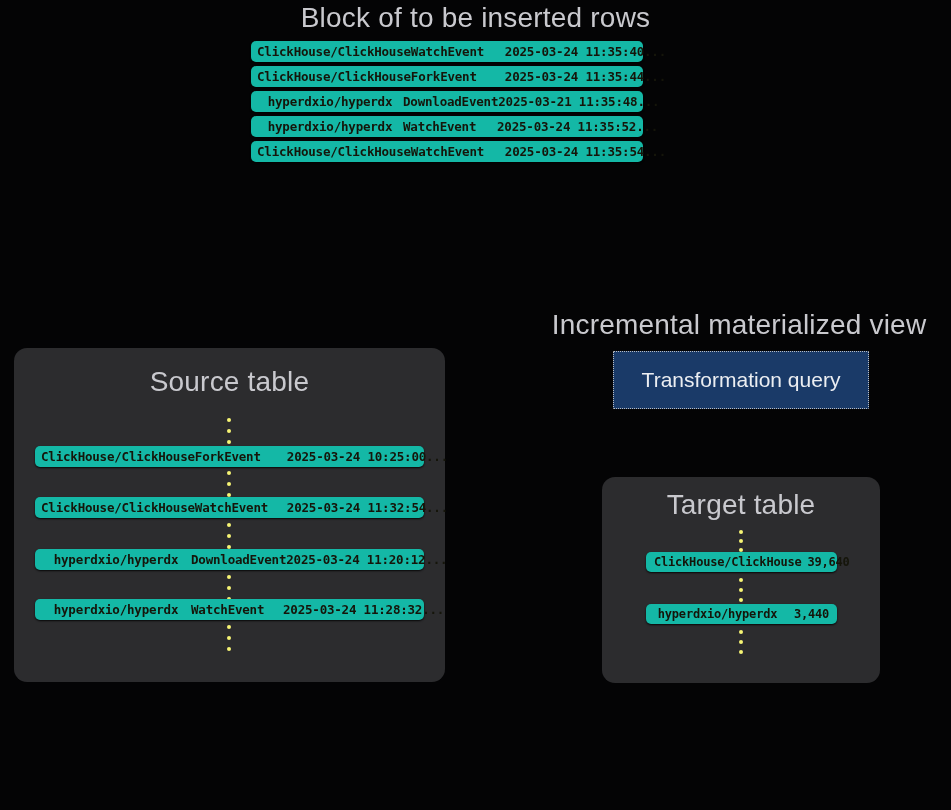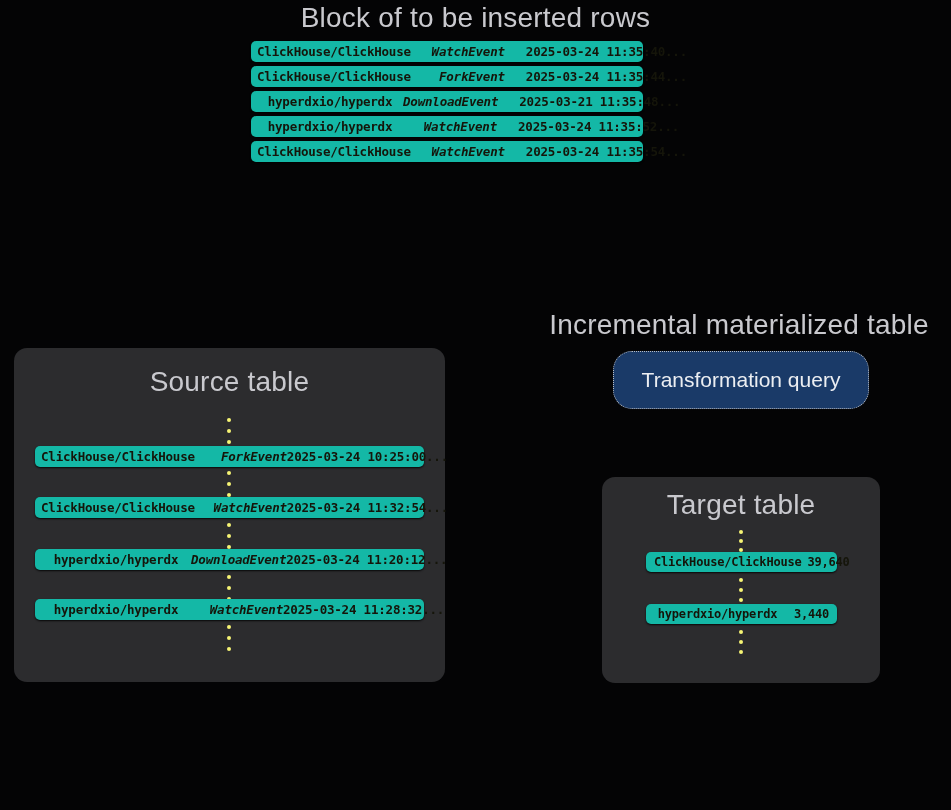--- a/index.html
+++ b/index.html
@@ -37,34 +37,34 @@
     font-size: 12.5px;
     font-weight: 700;
     border-radius: 5px;
     box-shadow: 0 1px 2px rgba(0,0,0,0.85);
     display: flex;
     align-items: center;
     box-sizing: border-box;
     letter-spacing: -0.2px;
   }
   .row .c-repo   { text-align: center; }
-  .row .c-event  { text-align: right; font-style: italic; }
+  .row .c-event  { text-align: left; }
   .row .c-ts     { text-align: center; white-space: nowrap; }
   .row .c-dots   { text-align: center; }
 
   
   #block-rows .row {
     left: 251px;
     width: 392px;
     height: 21px;
     padding: 0 6px;
   }
   #block-rows .c-repo  { flex: 0 0 146px; }
   #block-rows .c-event { flex: 0 0 94px; }
-  #block-rows .c-ts    { flex: 0 0 104px; margin-left: 21px; }
+  #block-rows .c-ts    { flex: 0 0 104px; }
   #block-rows .c-dots  { flex: 1 1 auto; }
 
   
   .card {
     position: absolute;
     background: #2c2c2e;
     border-radius: 13px;
     box-sizing: border-box;
   }
 
@@ -114,21 +114,21 @@
     width: 424px;
   }
   #transform-box {
     position: absolute;
     left: 613px;
     top: 351px;
     width: 256px;
     height: 58px;
     background: #1a3a68;
     border: 1px dotted #b9bcc2;
-    border-radius: 19px;
+    border-radius: 1px;
     display: flex;
     align-items: center;
     justify-content: center;
     box-sizing: border-box;
   }
   #transform-box span {
     color: #eceef2;
     font-size: 21px;
     font-weight: 400;
     white-space: nowrap;
@@ -258,21 +258,21 @@
   </div>
 
   <div class="vdots" style="left:226px; top:625px; width:6px; height:26px;">
     <i></i>
     <i></i>
     <i></i>
   </div>
 
 </div>
 
-<div class="heading" id="mv-title">Incremental materialized table</div>
+<div class="heading" id="mv-title">Incremental materialized view</div>
 
 <div id="transform-box">
   <span>Transformation query</span>
 </div>
 
 <div class="card" id="target-card"></div>
 <div class="heading" id="target-title">Target table</div>
 
 <div id="target-rows">
 

